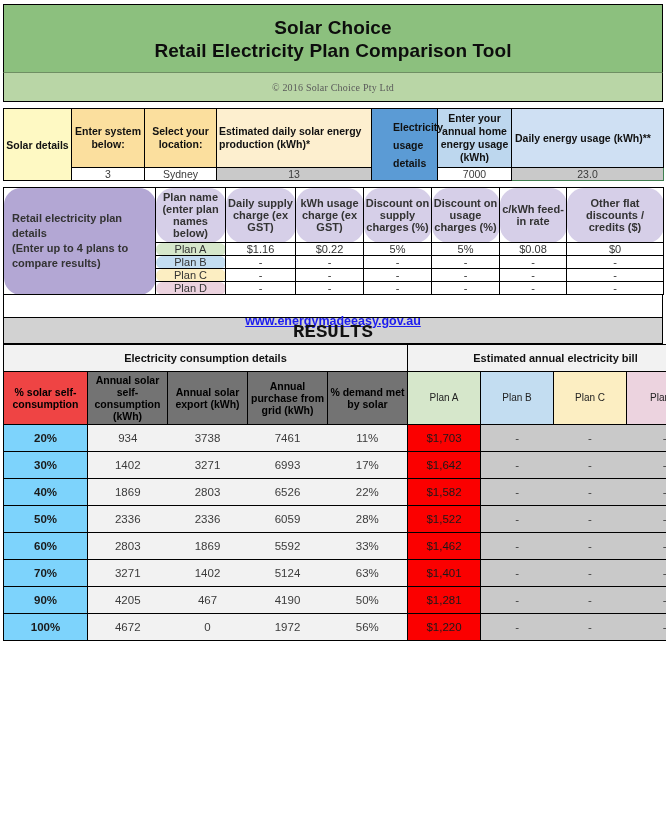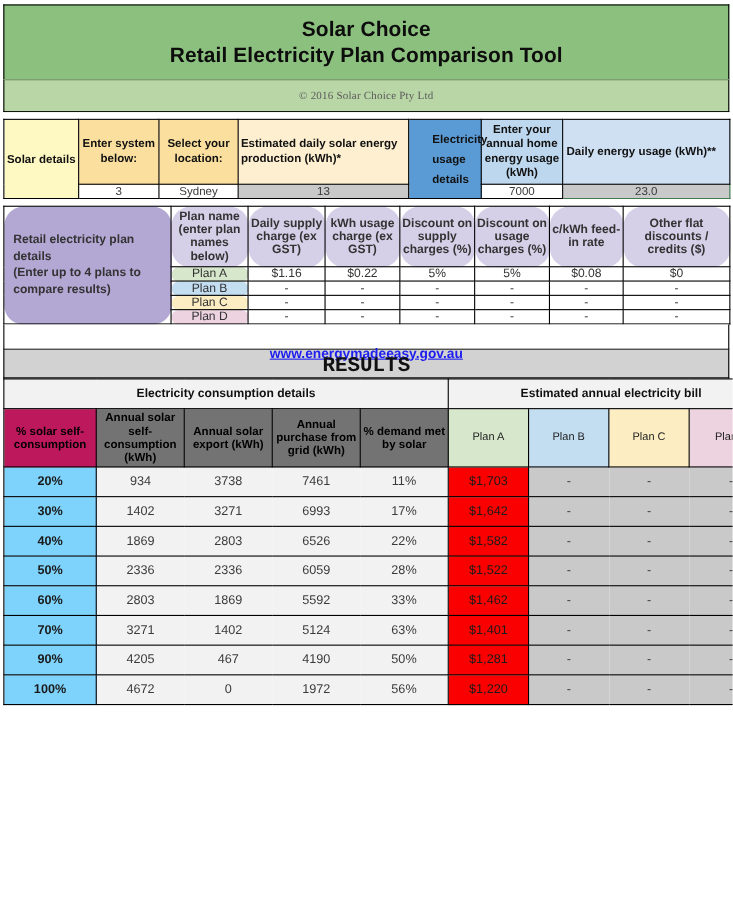--- a/index.html
+++ b/index.html
@@ -205,21 +205,21 @@
     height: 24px;
     color: #111;
   }
   .res-col-hdr {
     font-weight: bold;
     font-size: 10.5px;
     line-height: 12px;
     padding: 2px 1px;
     color: #000;
   }
-  .rh-amber { background: #be185d; margin-top: 46px; }
+  .rh-amber { background: #ef4444; margin-top: 46px; }
   .rh-grey  { background: #737373; }
   .rh-a { background: #d6e7cb; }
   .rh-b { background: #c3ddf1; }
   .rh-c { background: #fceec2; }
   .rh-d { background: #ecd3df; }
   .plan-hdr-label { font-size: 10px; font-weight: normal; color: #222; }
 
   .res-table td { height: 26px; }
   .c-pct {
     background: #7dd3fc;

